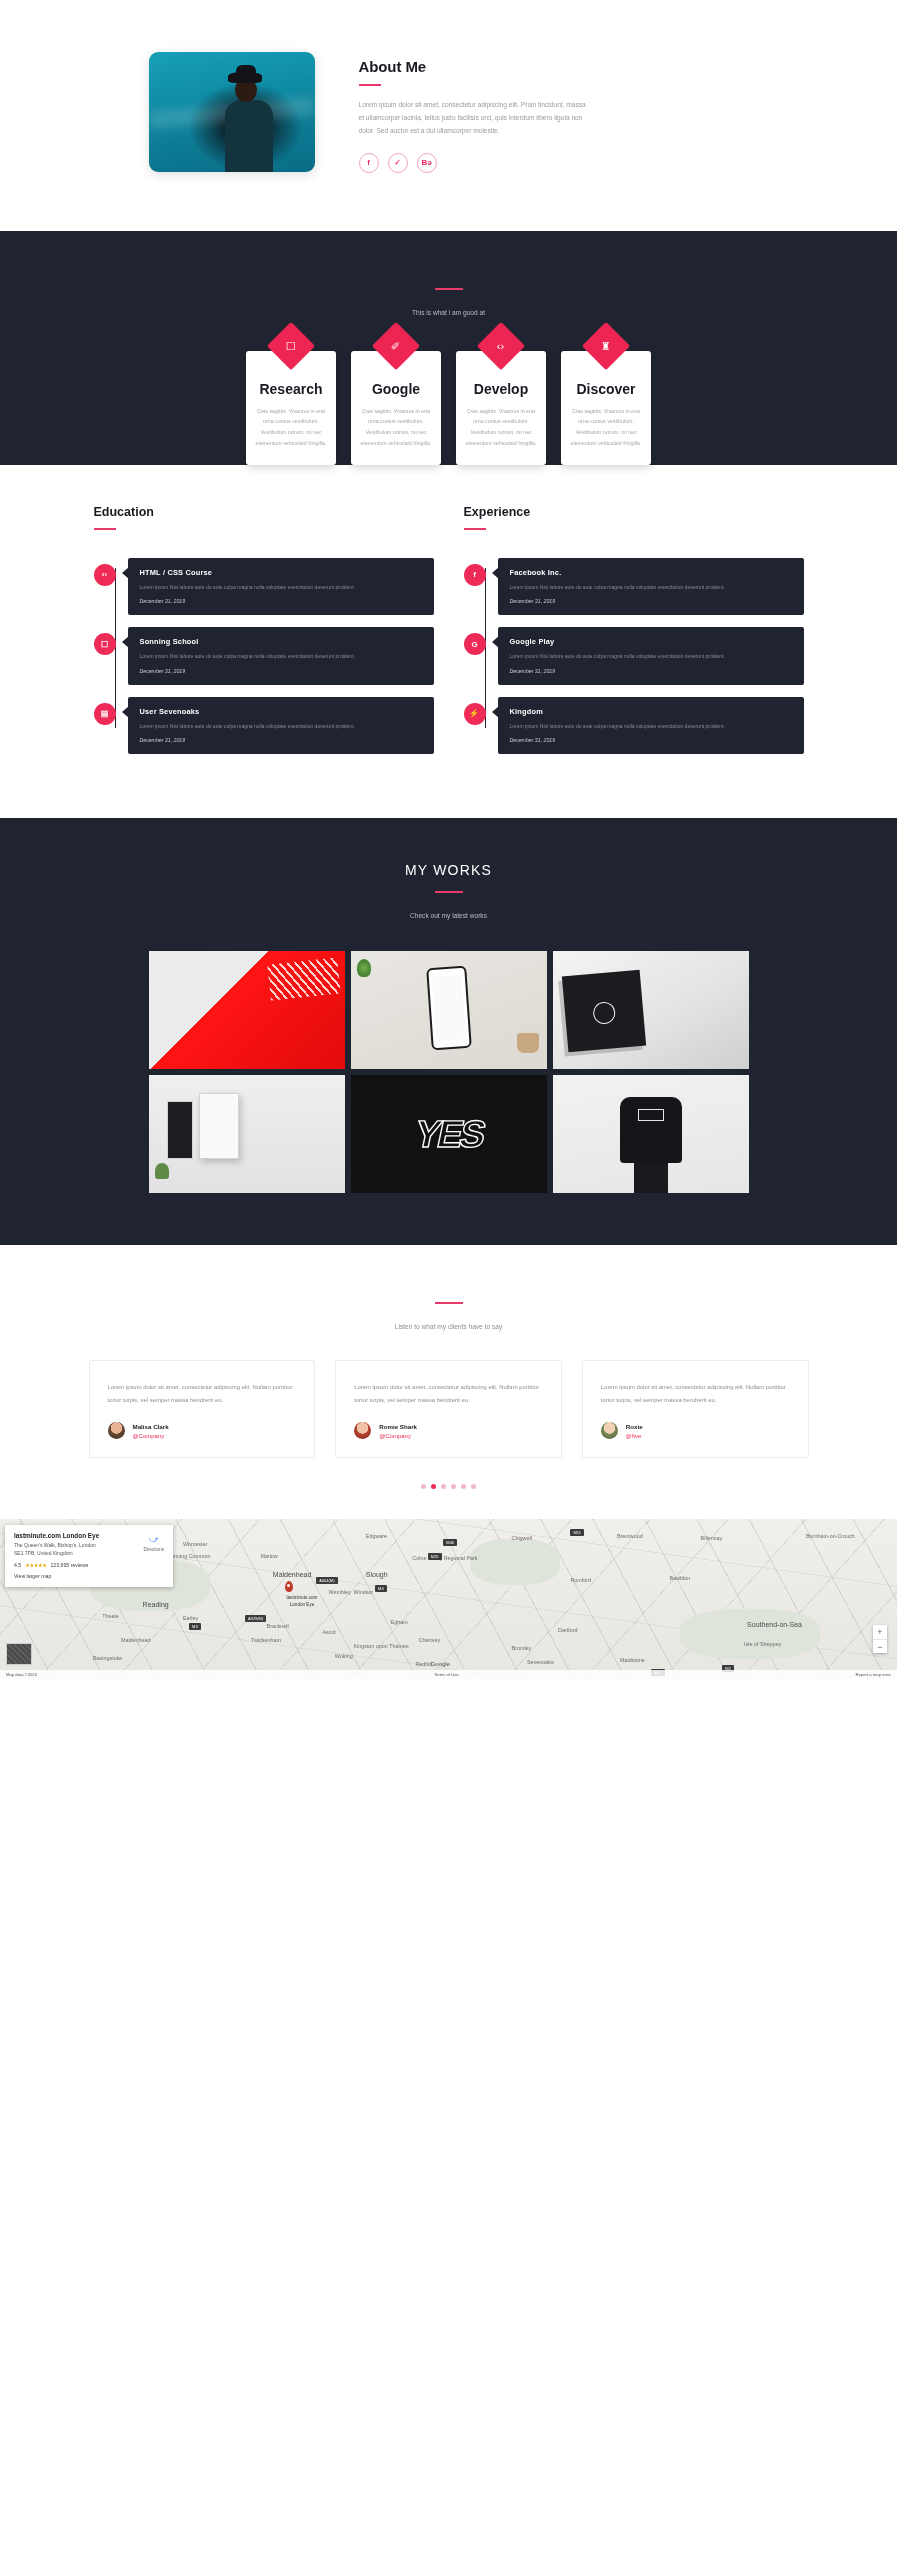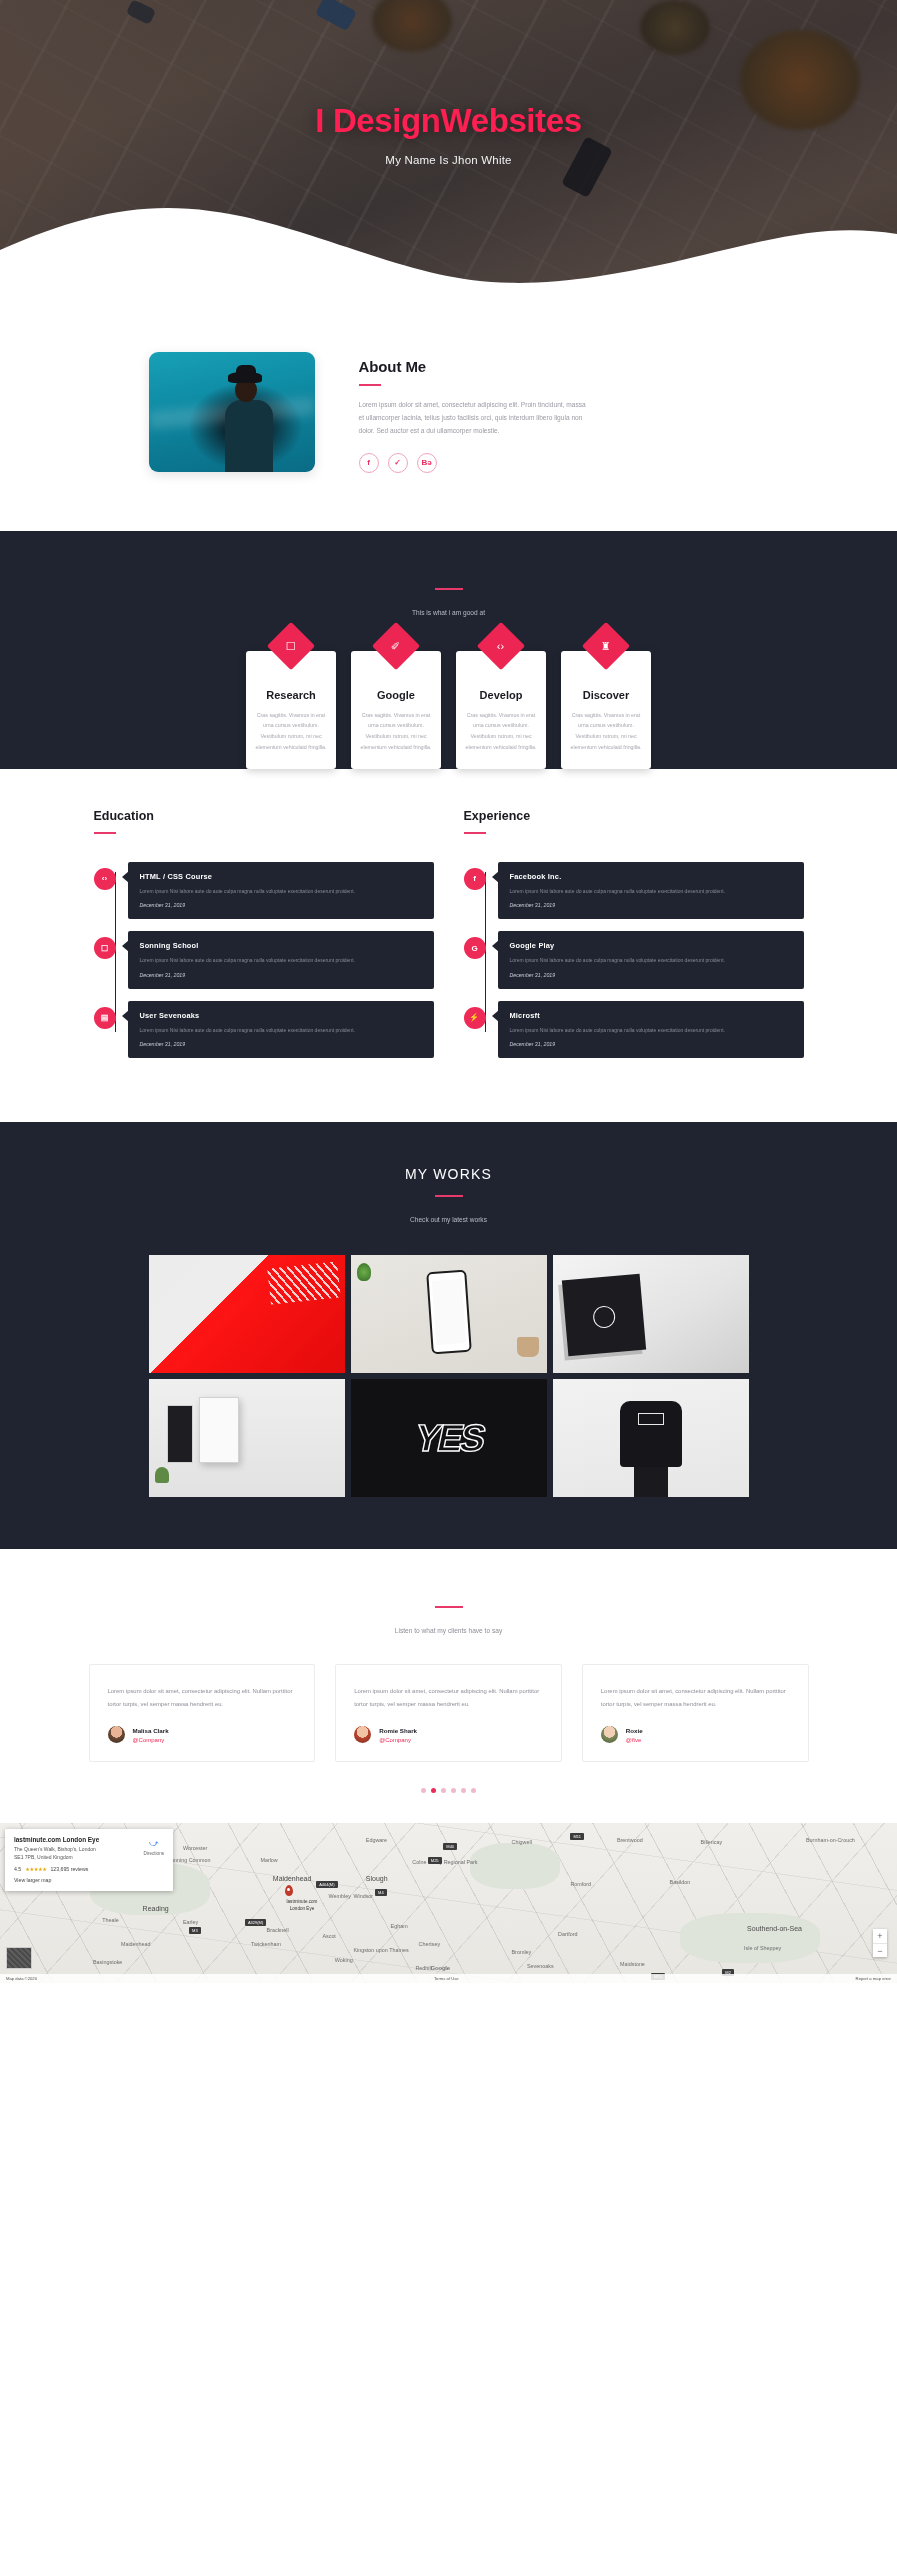--- a/index.html
+++ b/index.html
@@ -80,21 +80,21 @@
     width:90px; background:#fff; border-radius:3px; padding:26px 9px 16px;
     text-align:center; position:relative; min-height:100px;
     box-shadow:0 2px 9px rgba(0,0,0,.2);
   }
   .diamond {
     position:absolute; left:50%; top:-22px; width:34px; height:34px;
     background:#ed2553; transform:translateX(-50%) rotate(45deg); border-radius:2px;
     display:flex; align-items:center; justify-content:center;
   }
   .diamond span { transform:rotate(-45deg); color:#fff; font-size:11px; line-height:1; }
-  .card-h { font-size:11px; font-weight:700; color:#1a1a22; margin-top:12px; }
+  .card-h { font-size:14px; font-weight:700; color:#1a1a22; margin-top:4px; }
   .card-p { font-size:5.3px; line-height:2.05; color:#a7a7b0; margin-top:9px; }
 
   
   .timeline-wrap { background:#fff; padding:40px 0 52px; }
   .tl-cols { width:710px; margin:0 auto; display:flex; gap:30px; }
   .tl-col { flex:1; }
   .tl-h { font-size:12.5px; font-weight:700; color:#1a1a22; }
   .tl-items { margin-top:28px; position:relative; padding-left:22px; }
   .tl-line { position:absolute; left:21px; top:10px; bottom:26px; width:1.6px; background:#22252e; }
   .tl-item { position:relative; display:flex; align-items:flex-start; margin-bottom:12px; }
@@ -202,41 +202,20 @@
     display:flex; align-items:center; justify-content:space-between; padding:0 6px; font-size:4.2px; color:#555; }
   .map-thumb { position:absolute; left:6px; bottom:14px; width:26px; height:22px; border:1px solid #ccc;
     background:repeating-linear-gradient(45deg,#4a4a4a 0 2px,#5d5d5d 2px 4px); }
   .gmaps-wm { position:absolute; left:calc(50% - 18px); bottom:12px; font-size:6px; color:#777; font-weight:700; letter-spacing:-.2px; }
 </style>
 </head>
 <body>
 
 <div class="page">
 
-  <section class="hero">
-    <div class="hero-photo">
-      <div class="tree t1"></div>
-      <div class="tree t2"></div>
-      <div class="tree t3"></div>
-      <div class="hero-veh v1"></div>
-      <div class="hero-veh v2"></div>
-      <div class="hero-veh v3"></div>
-    </div>
-    <div class="hero-dark"></div>
-    <div class="hero-inner">
-      <h1 class="hero-title">
-        <span>I Design</span><span>Websites</span>
-      </h1>
-      <div class="hero-sub">My Name Is Jhon White</div>
-    </div>
-    <svg class="wave" viewBox="0 0 897 110" preserveAspectRatio="none">
-      <path d="M0,58 C110,10 180,2 300,40 C420,78 470,104 600,84 C730,64 800,26 897,42 L897,110 L0,110 Z" fill="#ffffff"></path>
-      <path d="M0,74 C120,34 200,24 330,58 C450,90 520,110 640,94 C760,78 830,48 897,60 L897,110 L0,110 Z" fill="#ffffff" opacity="0.75"></path>
-    </svg>
-  </section>
 
   <section class="about">
     <div class="about-row">
       <div class="about-photo">
         <div class="ap-cloud"></div>
         <div class="ap-person"></div>
         <div class="ap-head"></div>
         <div class="ap-hat2"></div>
         <div class="ap-hat"></div>
       </div>
@@ -339,21 +318,21 @@
             <div class="tl-dot">G</div>
             <div class="tl-card">
               <div class="tl-title">Google Play</div>
               <div class="tl-desc">Lorem ipsum Nisi labore aute do aute culpa magna nulla voluptate exercitation deserunt proident.</div>
               <div class="tl-date">December 31, 2019</div>
             </div>
           </div>
           <div class="tl-item">
             <div class="tl-dot">⚡</div>
             <div class="tl-card">
-              <div class="tl-title">Microsft</div>
+              <div class="tl-title">Kingdom</div>
               <div class="tl-desc">Lorem ipsum Nisi labore aute do aute culpa magna nulla voluptate exercitation deserunt proident.</div>
               <div class="tl-date">December 31, 2019</div>
             </div>
           </div>
         </div>
       </div>
     </div>
   </section>
 
   <section class="dark works">

